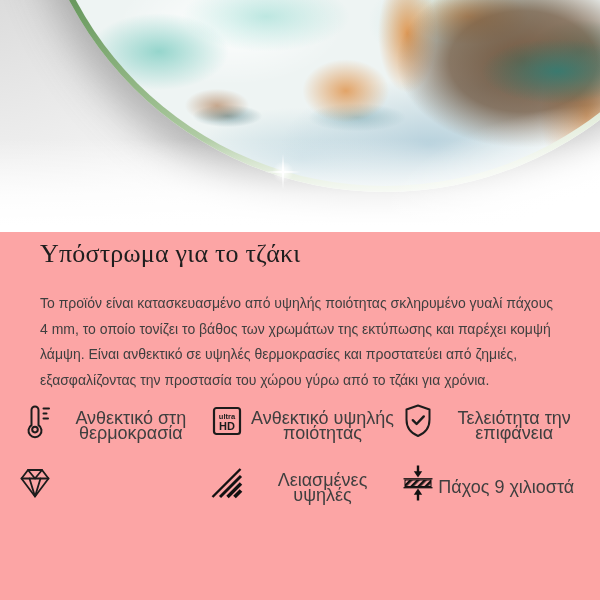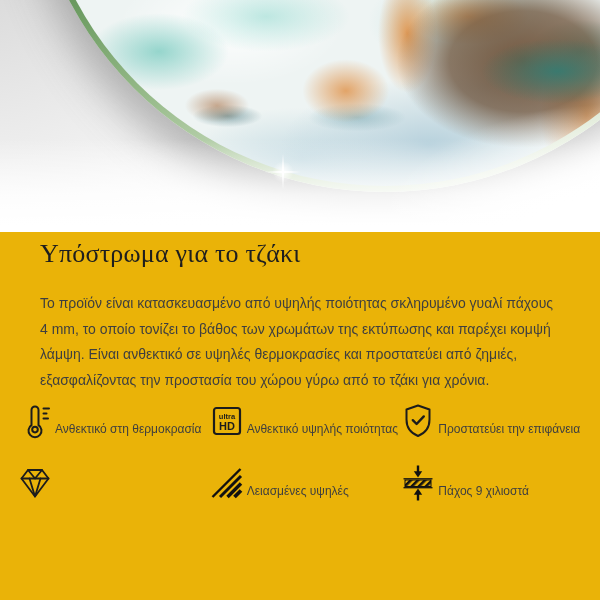--- a/index.html
+++ b/index.html
@@ -2,21 +2,21 @@
 <html><head>
 <meta charset="utf-8">
 <style>
   * { margin: 0; padding: 0; box-sizing: border-box; }
   html, body { background: #fff; }
   .page {
     position: relative;
     width: 600px;
     height: 600px;
     overflow: hidden;
-    background: #eab308;
+    background: #fca5a5;
     font-family: "Liberation Sans", "DejaVu Sans", sans-serif;
   }
 
   
   .hero {
     position: relative;
     width: 600px;
     height: 232px;
     overflow: hidden;
     background:
@@ -122,22 +122,22 @@
     align-items: center;
     text-align: center;
   }
   .feature .icon-box {
     height: 42px;
     display: flex;
     align-items: flex-end;
     justify-content: center;
   }
   .feature .label {
-    margin-top: 18px;
-    font-size: 12px;
+    margin-top: 11px;
+    font-size: 18px;
     line-height: 15px;
     color: #3f3f3f;
   }
   .icon-svg { display: block; }
   .badge-small { font-family: "Liberation Sans", sans-serif; font-weight: 700; font-size: 7.5px; fill: #1c1c1c; }
   .badge-big { font-family: "Liberation Sans", sans-serif; font-weight: 700; font-size: 11px; fill: #1c1c1c; }
 </style>
 </head>
 <body>
 
@@ -181,21 +181,21 @@
       <div class="label">Ανθεκτικό υψηλής ποιότητας</div>
     </div>
 
     <div class="feature">
       <div class="icon-box">
         <svg class="icon-svg" width="40" height="40" viewBox="0 0 40 40" fill="none" stroke="#1c1c1c" stroke-width="2" stroke-linecap="round" stroke-linejoin="round">
           <path d="M20 4.5 L31.5 8.5 V18.5 C31.5 26.8 26.8 32.3 20 35 C13.2 32.3 8.5 26.8 8.5 18.5 V8.5 Z"></path>
           <path d="M14.8 19.2 L18.6 23 L25.8 15.4" stroke-width="2.4"></path>
         </svg>
       </div>
-      <div class="label">Προστατεύει την επιφάνεια</div>
+      <div class="label">Τελειότητα την επιφάνεια</div>
     </div>
 
     <div class="feature">
       <div class="icon-box">
         <svg class="icon-svg" width="40" height="40" viewBox="0 0 40 40" fill="none" stroke="#1c1c1c" stroke-width="1.8" stroke-linecap="round" stroke-linejoin="round">
           <path d="M6.5 15.5 L13 7 H27 L33.5 15.5 L20 33.5 Z"></path>
           <path d="M6.5 15.5 H33.5"></path>
           <path d="M13 7 L20 15.5 L27 7"></path>
           <path d="M14.5 15.5 L20 33.5 M25.5 15.5 L20 33.5"></path>
         </svg>

